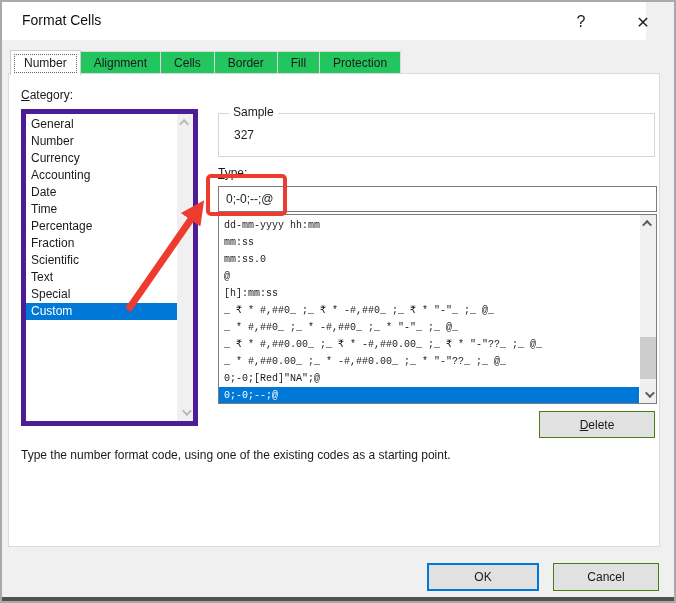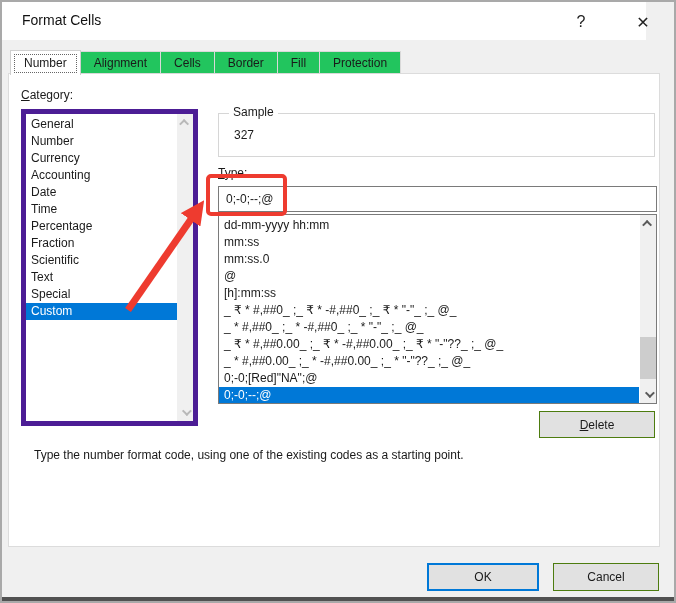--- a/index.html
+++ b/index.html
@@ -54,31 +54,31 @@
   .sample-value { position:absolute; left:15px; top:14px; }
 
   
   .type-input { position:absolute; left:209px; top:112px; width:439px; height:26px; border:1px solid #7a7a7a;
                 background:#fff; font:12px "Liberation Sans","DejaVu Sans",sans-serif; padding:0 0 0 7px; color:#1a1a1a; outline:none; }
 
   
   .code-list { position:absolute; left:209px; top:140px; width:439px; height:190px; background:#fff;
                border:1px solid #7a7a7a; padding-top:2px; overflow:hidden; }
   .code-item { height:17px; line-height:17px; padding-left:5px; width:420px; white-space:nowrap;
-               overflow:hidden; font-size:12px; }
+               overflow:hidden; font-size:10px;font-family:Liberation Mono, monospace; }
   .code-item.selected { background:#0078d7; color:#fff; }
 
   
   .btn { position:absolute; background:#e1e1e1; border:1px solid #4d7c0f; display:flex; align-items:center;
          justify-content:center; font-size:12px; color:#1a1a1a; cursor:default; }
   .btn-delete { left:530px; top:337px; width:116px; height:27px; }
   .btn-ok { left:427px; top:563px; width:112px; height:28px; border:2px solid #0078d7; }
   .btn-cancel { left:553px; top:563px; width:106px; height:28px;text-align:right; }
 
-  .help-text { position:absolute; left:25px; top:374px; color:#1a1a1a; }
+  .help-text { position:absolute; left:12px; top:374px; color:#1a1a1a; }
 
   
   .anno-box { position:absolute; left:206px; top:174px; width:81px; height:42px; border:4px solid #ee3b2f;
               border-radius:5px; z-index:10; }
   .anno-arrow { position:absolute; left:112px; top:186px; z-index:10; }
 </style>
 </head>
 <body>
 
 <div class="dialog">

